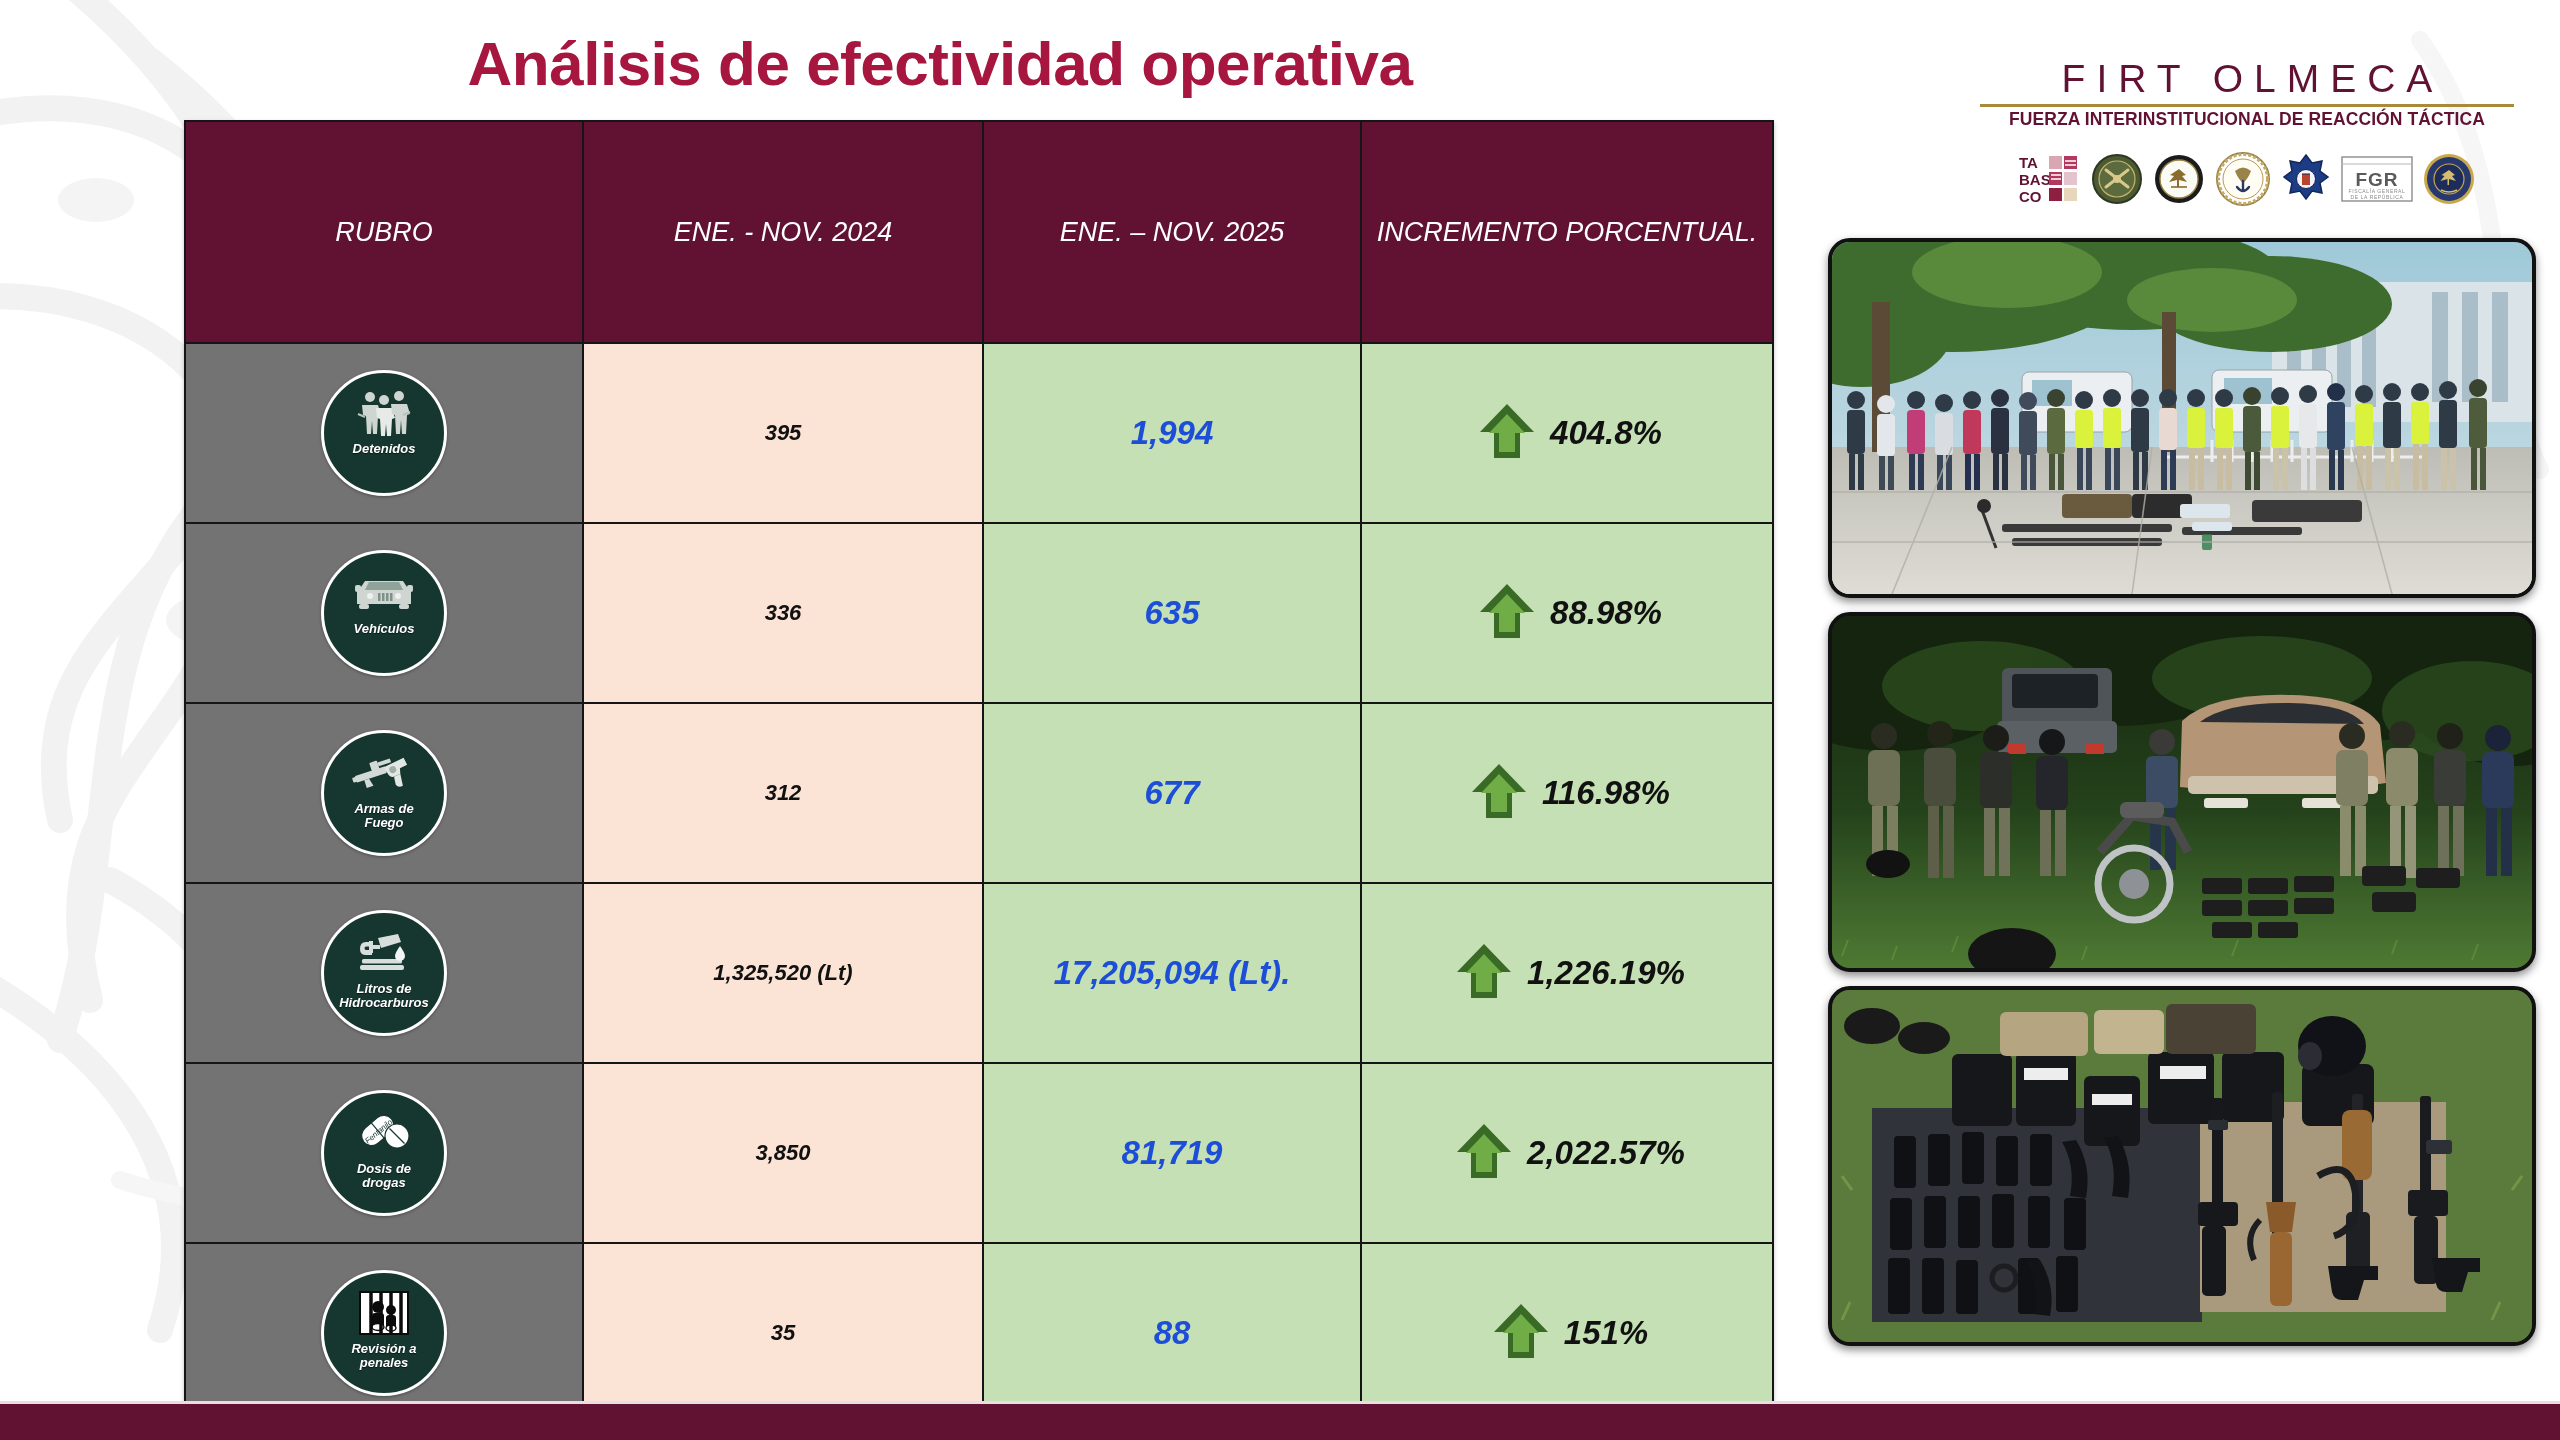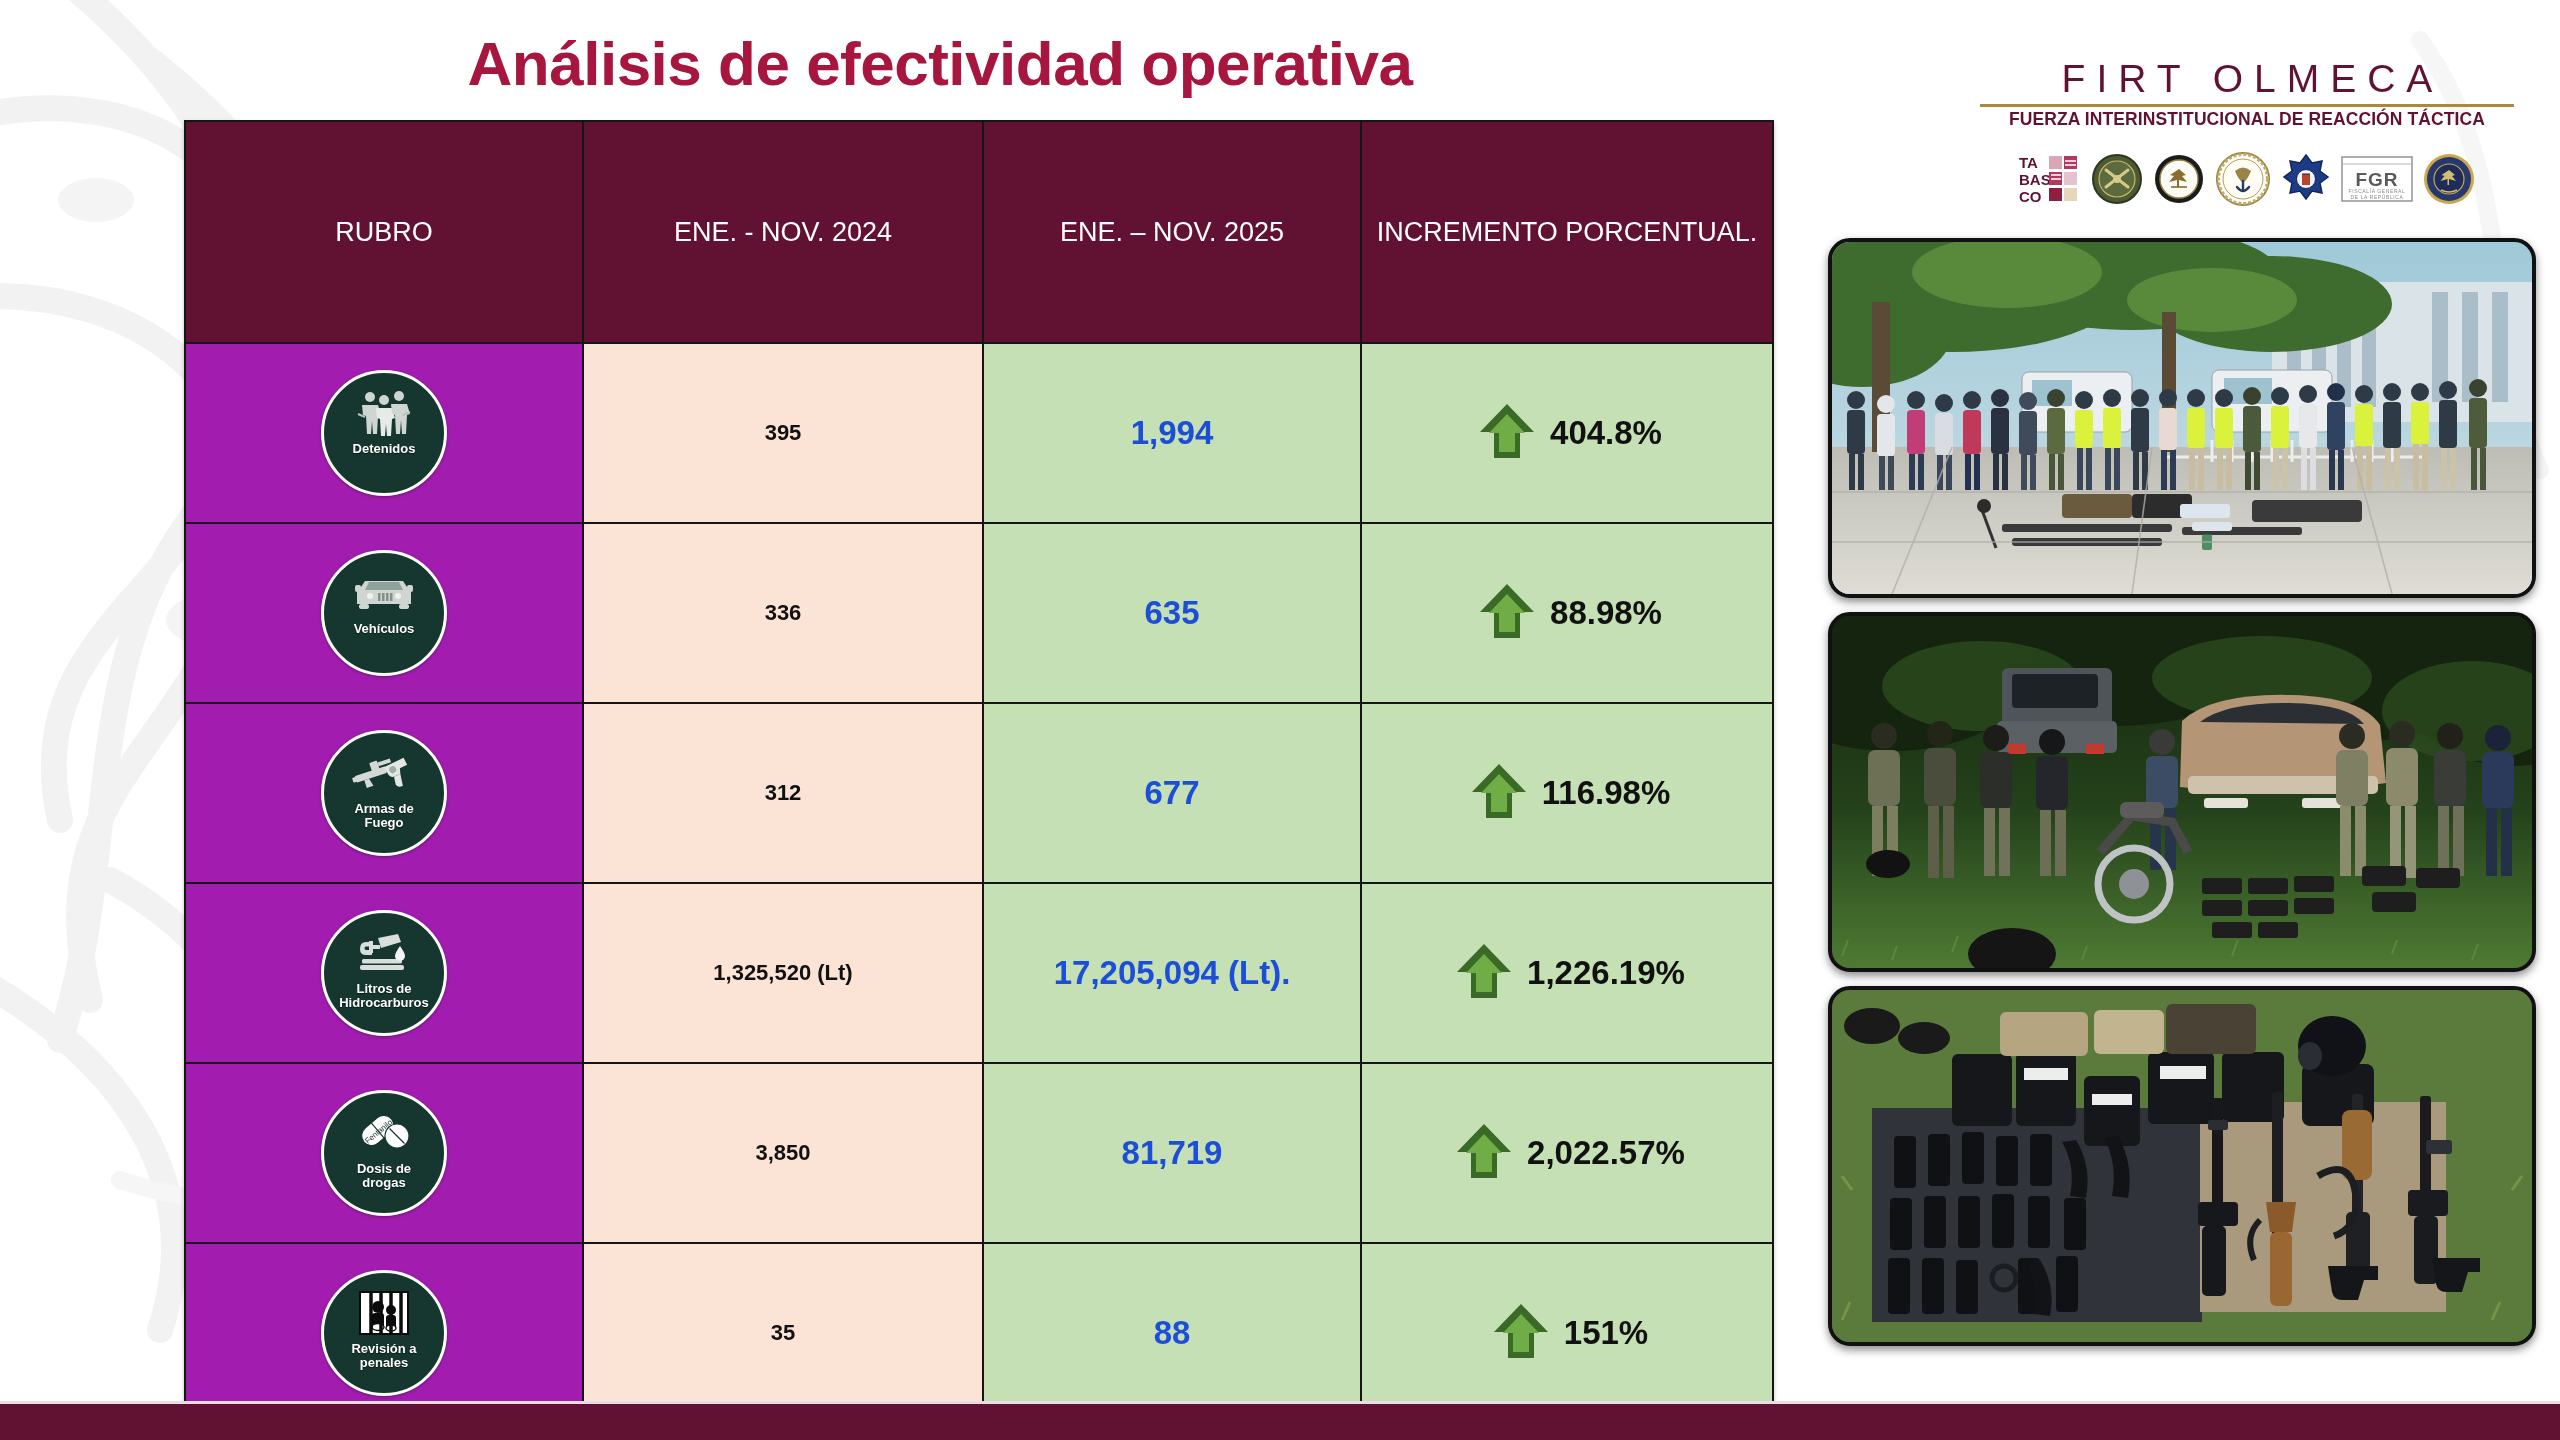--- a/index.html
+++ b/index.html
@@ -83,39 +83,40 @@
     top: 120px;
     width: 1588px;
     border-collapse: collapse;
     z-index: 4;
     table-layout: fixed;
     box-shadow: 0 2px 4px rgba(0,0,0,.25);
   }
   #effectiveness-table td, #effectiveness-table th {
     border: 2.5px solid #151515;
     padding: 0;
+    font-style: italic;
   }
   .col-rubro  { width: 398px; }
   .col-y2024  { width: 400px; }
   .col-y2025  { width: 378px; }
   .col-incr   { width: 412px; }
 
   thead th {
     background: #611232;
     color: #ffffff;
     font-size: 27px;
     font-weight: 400;
     height: 222px;
     vertical-align: middle;
     text-align: center;
     line-height: 1.5;
   }
 
   td.cell-rubro {
-    background: #a21caf;
+    background: #737373;
     height: 180px;
     text-align: center;
     vertical-align: middle;
   }
   td.cell-prev {
     background: #FBE3D6;
     text-align: center;
     vertical-align: middle;
     font-size: 22px;
     font-weight: bold;

